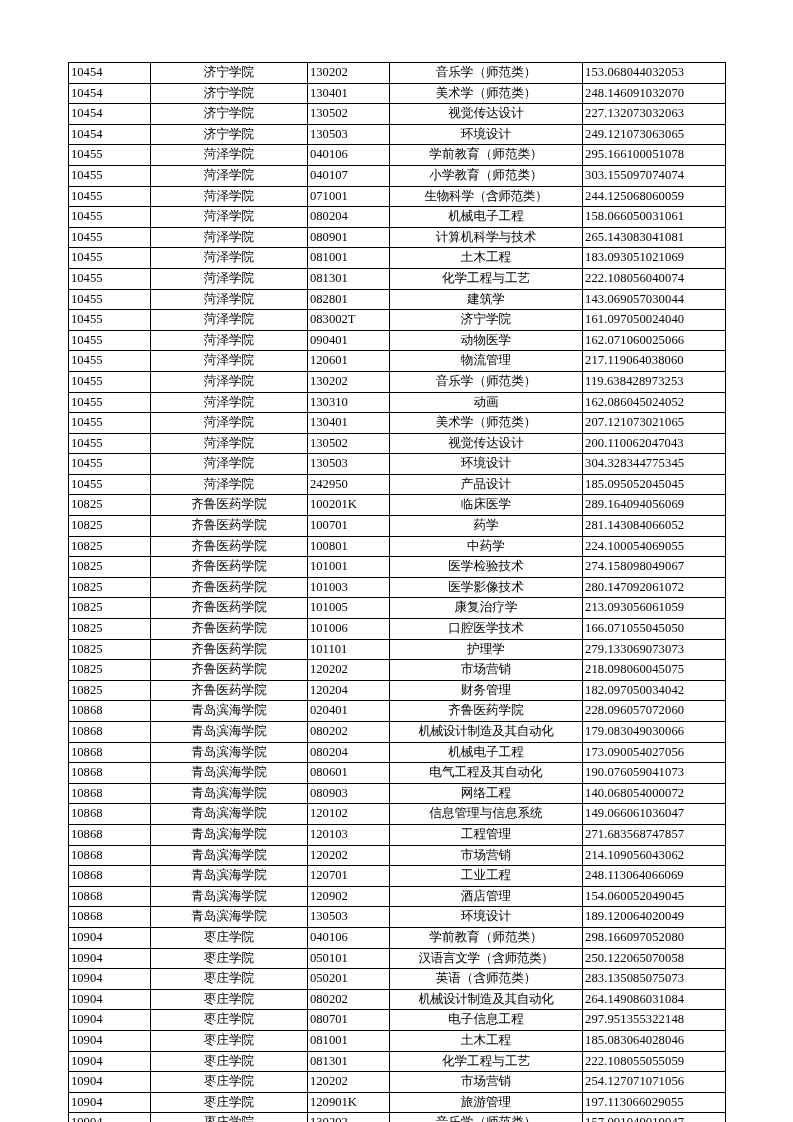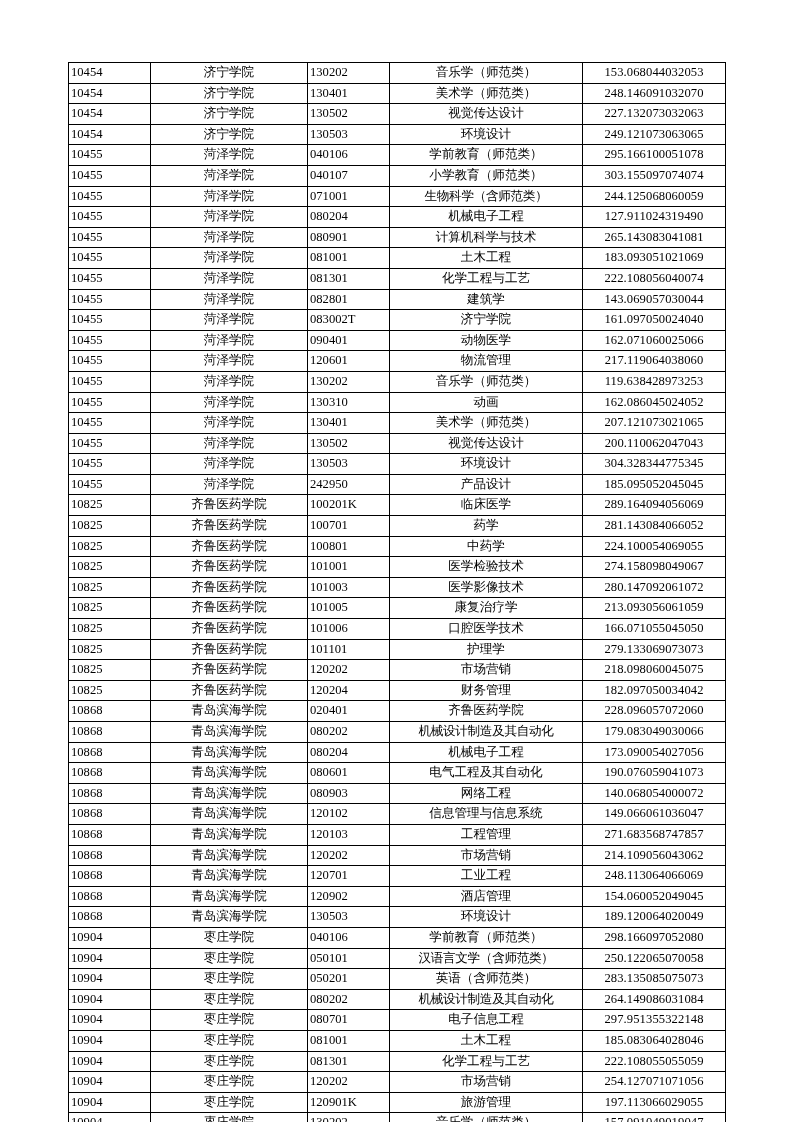--- a/index.html
+++ b/index.html
@@ -42,21 +42,20 @@
   }
   td.code, td.major {
     text-align: left;
     padding-left: 9px;
     font-family: "Liberation Serif", "DejaVu Serif", serif;
   }
   td.school, td.name {
     text-align: center;
   }
   td.score {
-    text-align: center;
     letter-spacing: 0.1px;
   }
   td.name.tight {
     letter-spacing: -0.3px;
   }
 </style>
 </head>
 <body>
 
 <div class="page">
@@ -116,21 +115,21 @@
           <td class="school">菏泽学院</td>
           <td class="major">071001</td>
           <td class="name tight">生物科学（含师范类）</td>
           <td class="score">244.125068060059</td>
         </tr>
         <tr>
           <td class="code">10455</td>
           <td class="school">菏泽学院</td>
           <td class="major">080204</td>
           <td class="name">机械电子工程</td>
-          <td class="score">127.911024319490</td>
+          <td class="score">158.066050031061</td>
         </tr>
         <tr>
           <td class="code">10455</td>
           <td class="school">菏泽学院</td>
           <td class="major">080901</td>
           <td class="name">计算机科学与技术</td>
           <td class="score">265.143083041081</td>
         </tr>
         <tr>
           <td class="code">10455</td>

